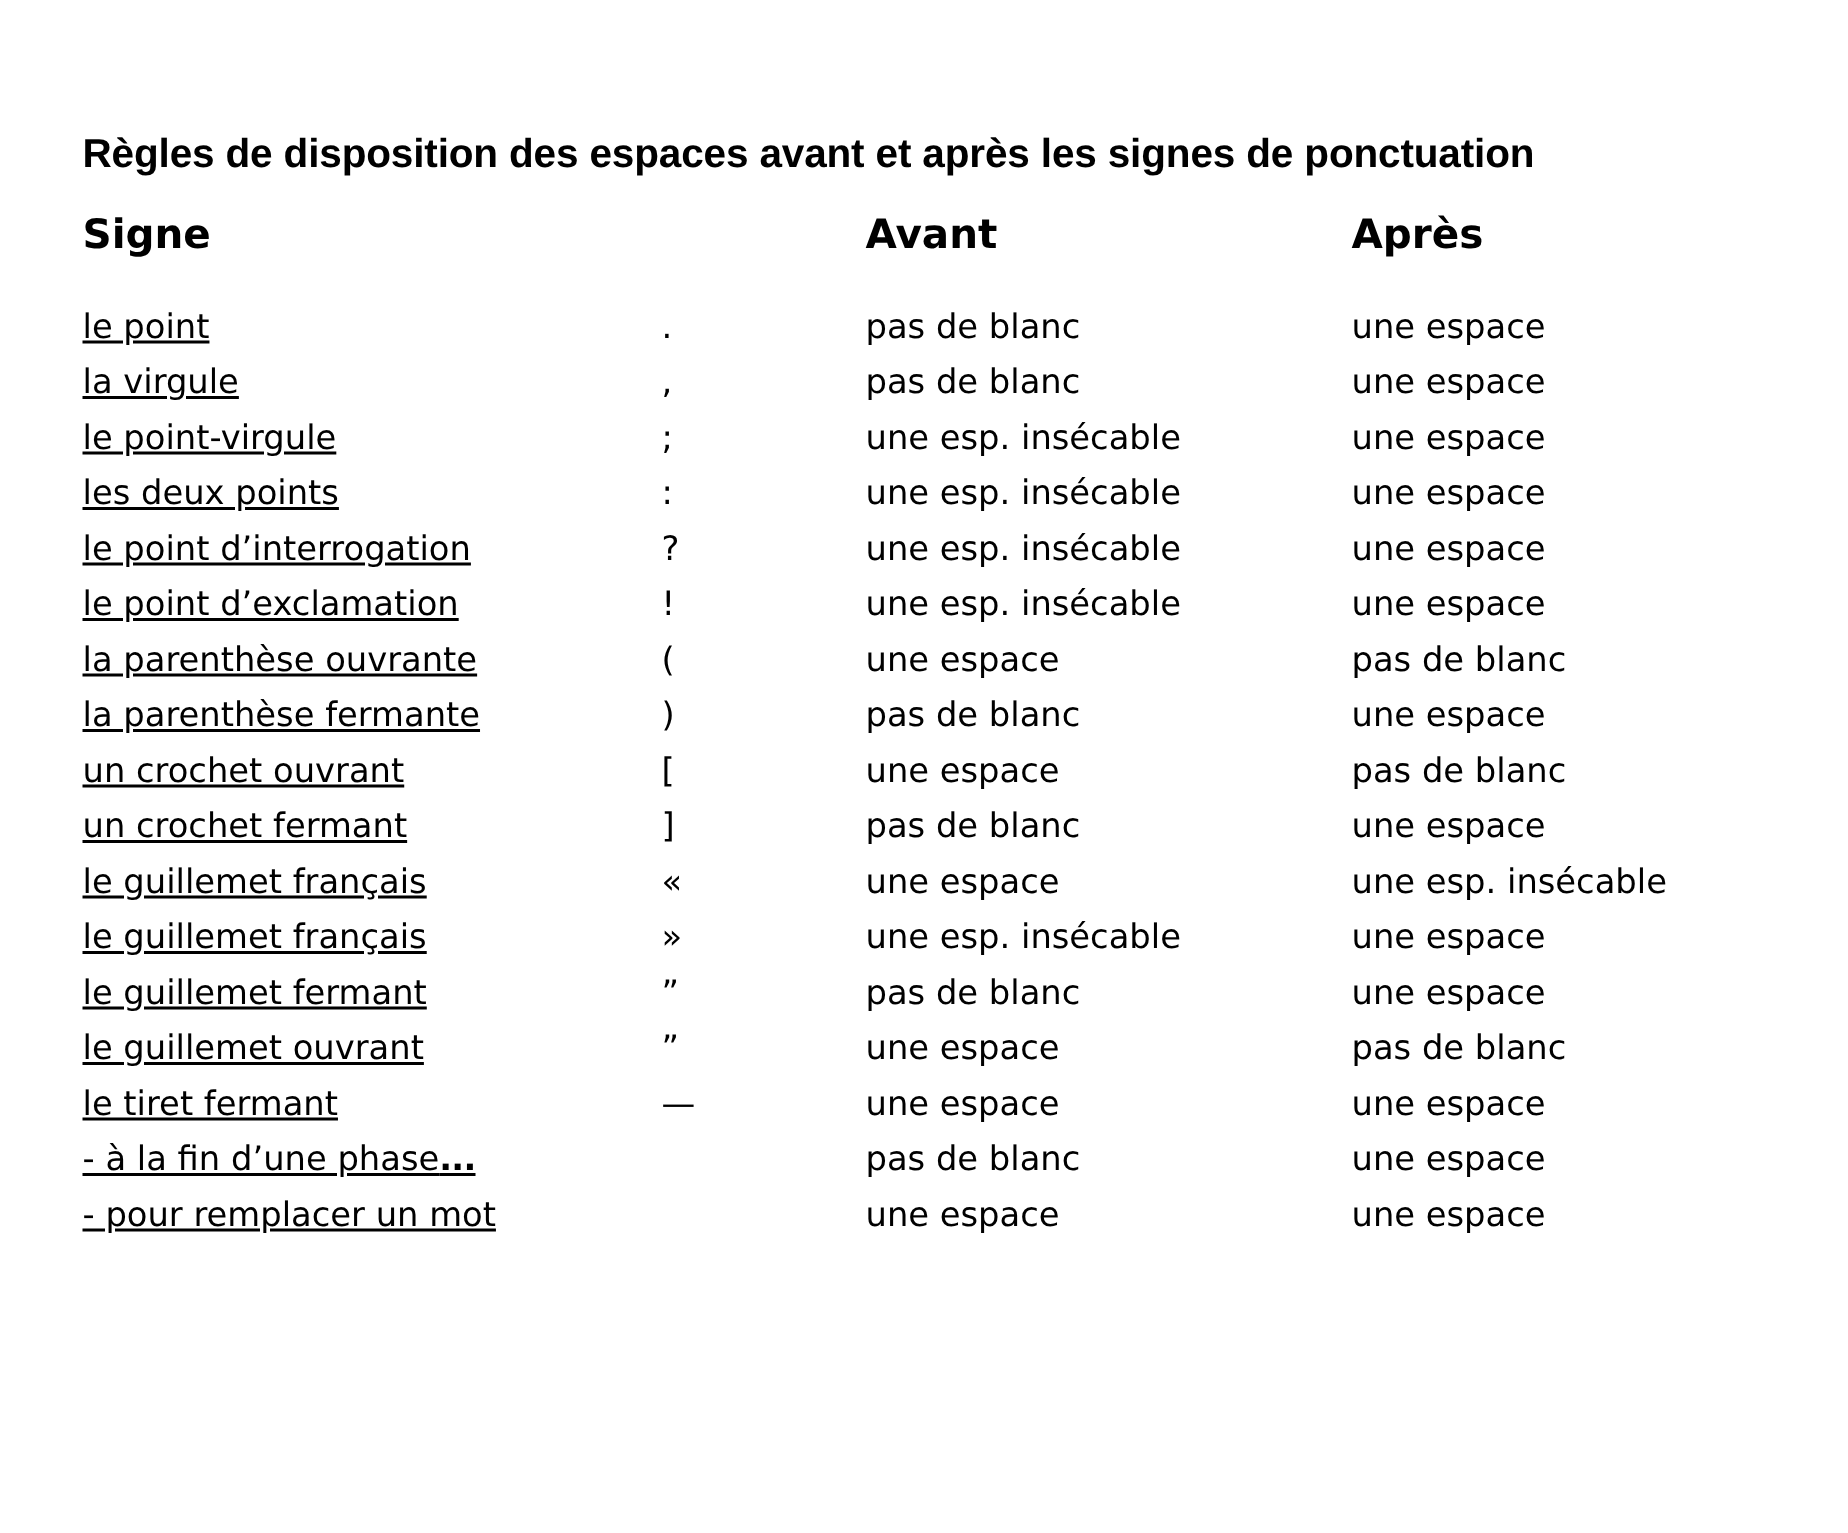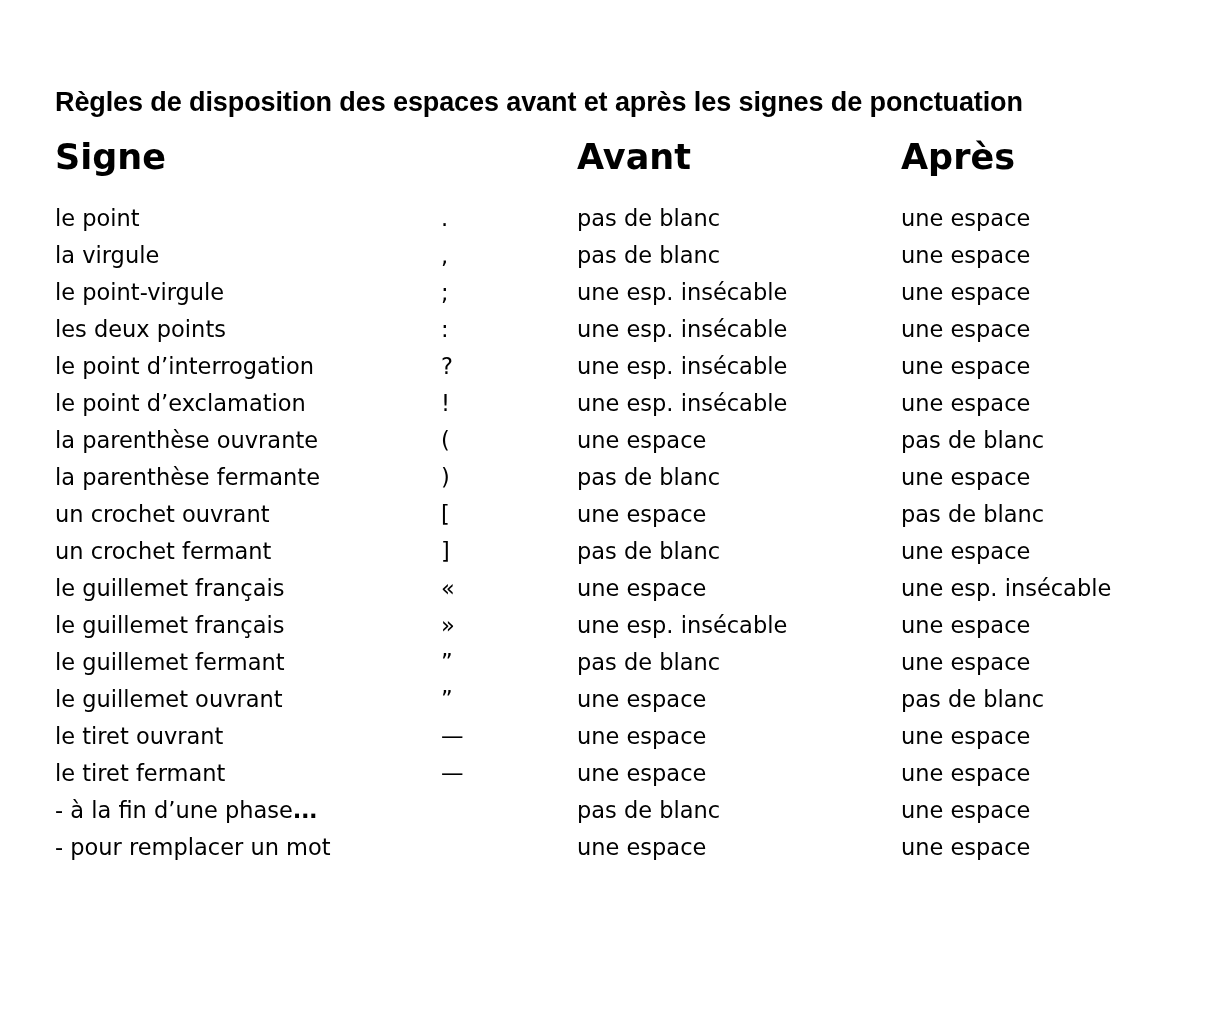--- a/index.html
+++ b/index.html
@@ -60,41 +60,41 @@
   
   col.c-label { width: 441px; }
   col.c-sign  { width: 120px; }
   col.c-avant { width: 324px; }
   col.c-apres { width: 347px; }
 
   
   .ponct-table thead th {
     font-family: "DejaVu Sans", sans-serif;
     font-weight: bold;
-    font-size: 35px;
+    font-size: 27px;
     height: 60px;
     line-height: 34px;
     white-space: nowrap;
     margin-left: 43px;
   }
   .th-label { padding-left: 55px !important; }
   .th-sign  { padding-left: 0 !important; }
   .th-avant { padding-left: 16px !important; }
   .th-apres { padding-left: 16px !important; }
 
   
   .ponct-table tbody tr { height: 37px; }
   .ponct-table tbody td {
     font-family: "DejaVu Sans", sans-serif;
     font-weight: normal;
     font-size: 22.5px;
     line-height: 37px;
     white-space: nowrap;
   }
-  .td-label { padding-left: 55px !important; }
+  .td-label { padding-left: 55px !important; text-decoration: underline; }
   .td-sign  {
     font-weight: bold;
     font-size: 25px;
     padding-left: 0 !important;
   }
   .td-avant { padding-left: 16px !important; }
   .td-apres { padding-left: 16px !important; }
 
   
   .ell {
@@ -207,26 +207,20 @@
           <td class="td-avant">pas de blanc</td>
           <td class="td-apres">une espace</td>
         </tr>
         <tr>
           <td class="td-label">le guillemet ouvrant</td>
           <td class="td-sign">”</td>
           <td class="td-avant">une espace</td>
           <td class="td-apres">pas de blanc</td>
         </tr>
         <tr>
-          <td class="td-label">le tiret ouvrant</td>
-          <td class="td-sign">—</td>
-          <td class="td-avant">une espace</td>
-          <td class="td-apres">une espace</td>
-        </tr>
-        <tr>
           <td class="td-label">le tiret fermant</td>
           <td class="td-sign">—</td>
           <td class="td-avant">une espace</td>
           <td class="td-apres">une espace</td>
         </tr>
         <tr>
           <td class="td-label">- à la fin d’une phase<span class="ell">...</span></td>
           <td class="td-sign"></td>
           <td class="td-avant">pas de blanc</td>
           <td class="td-apres">une espace</td>

